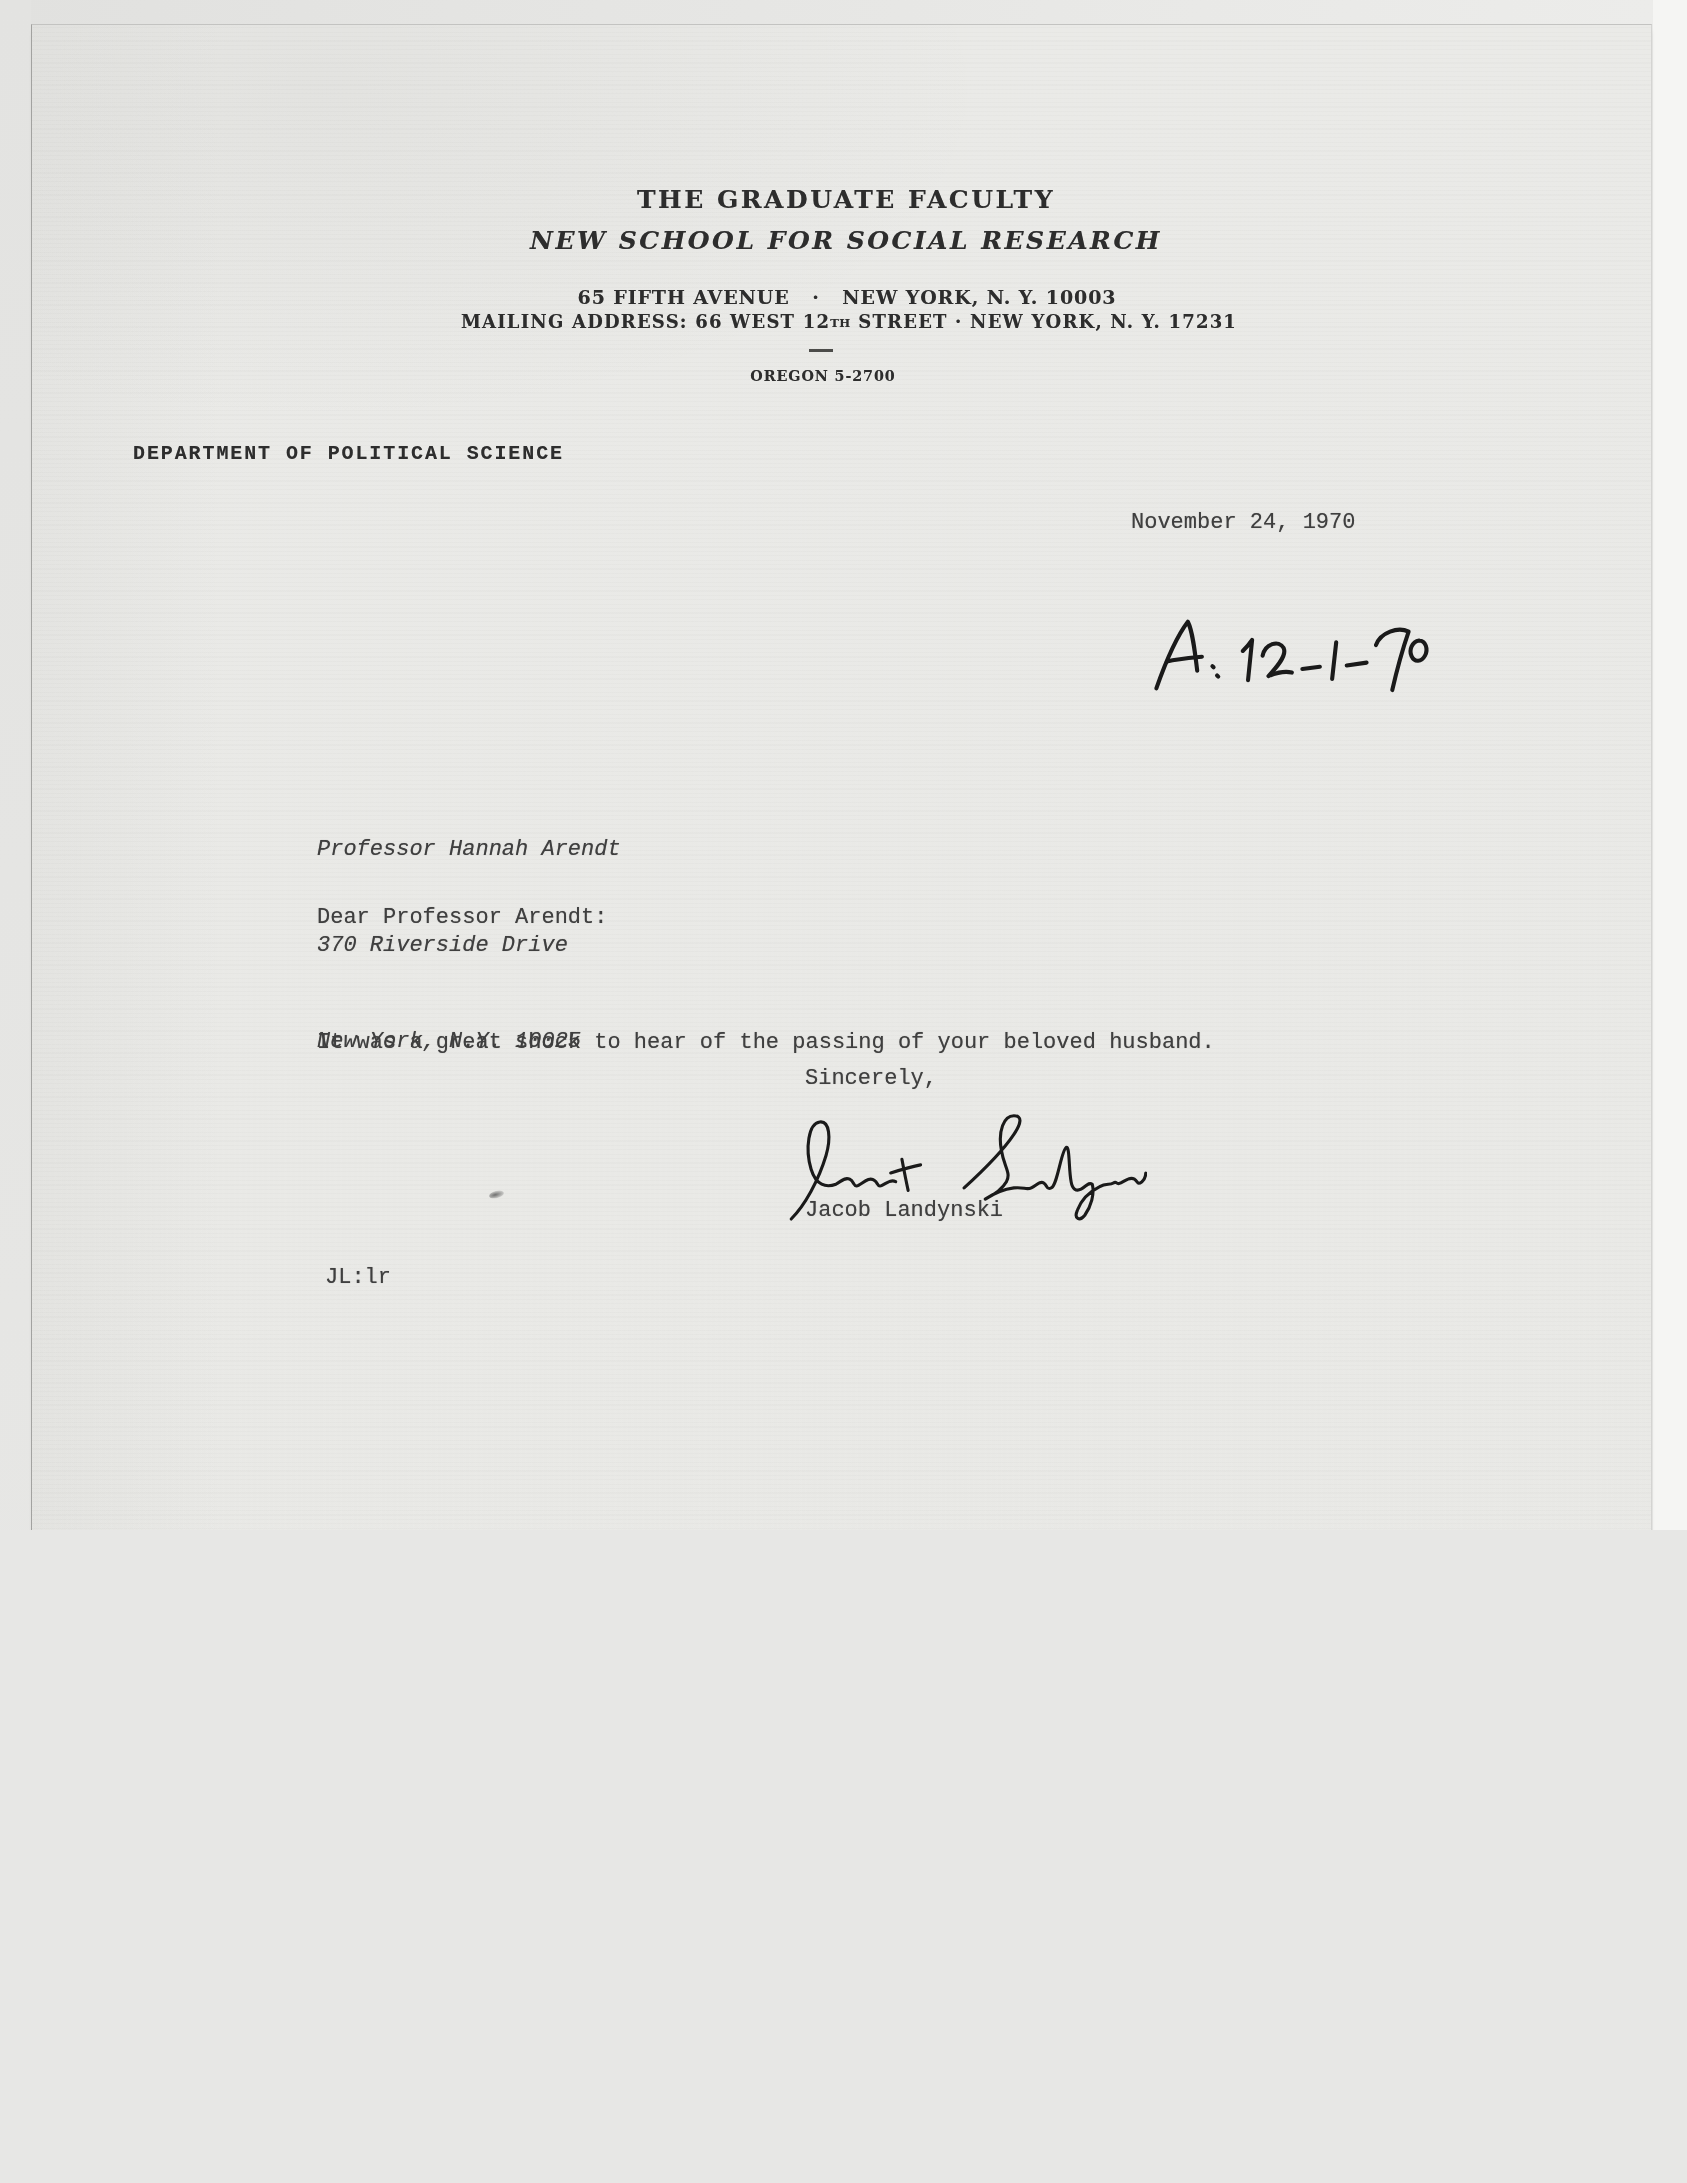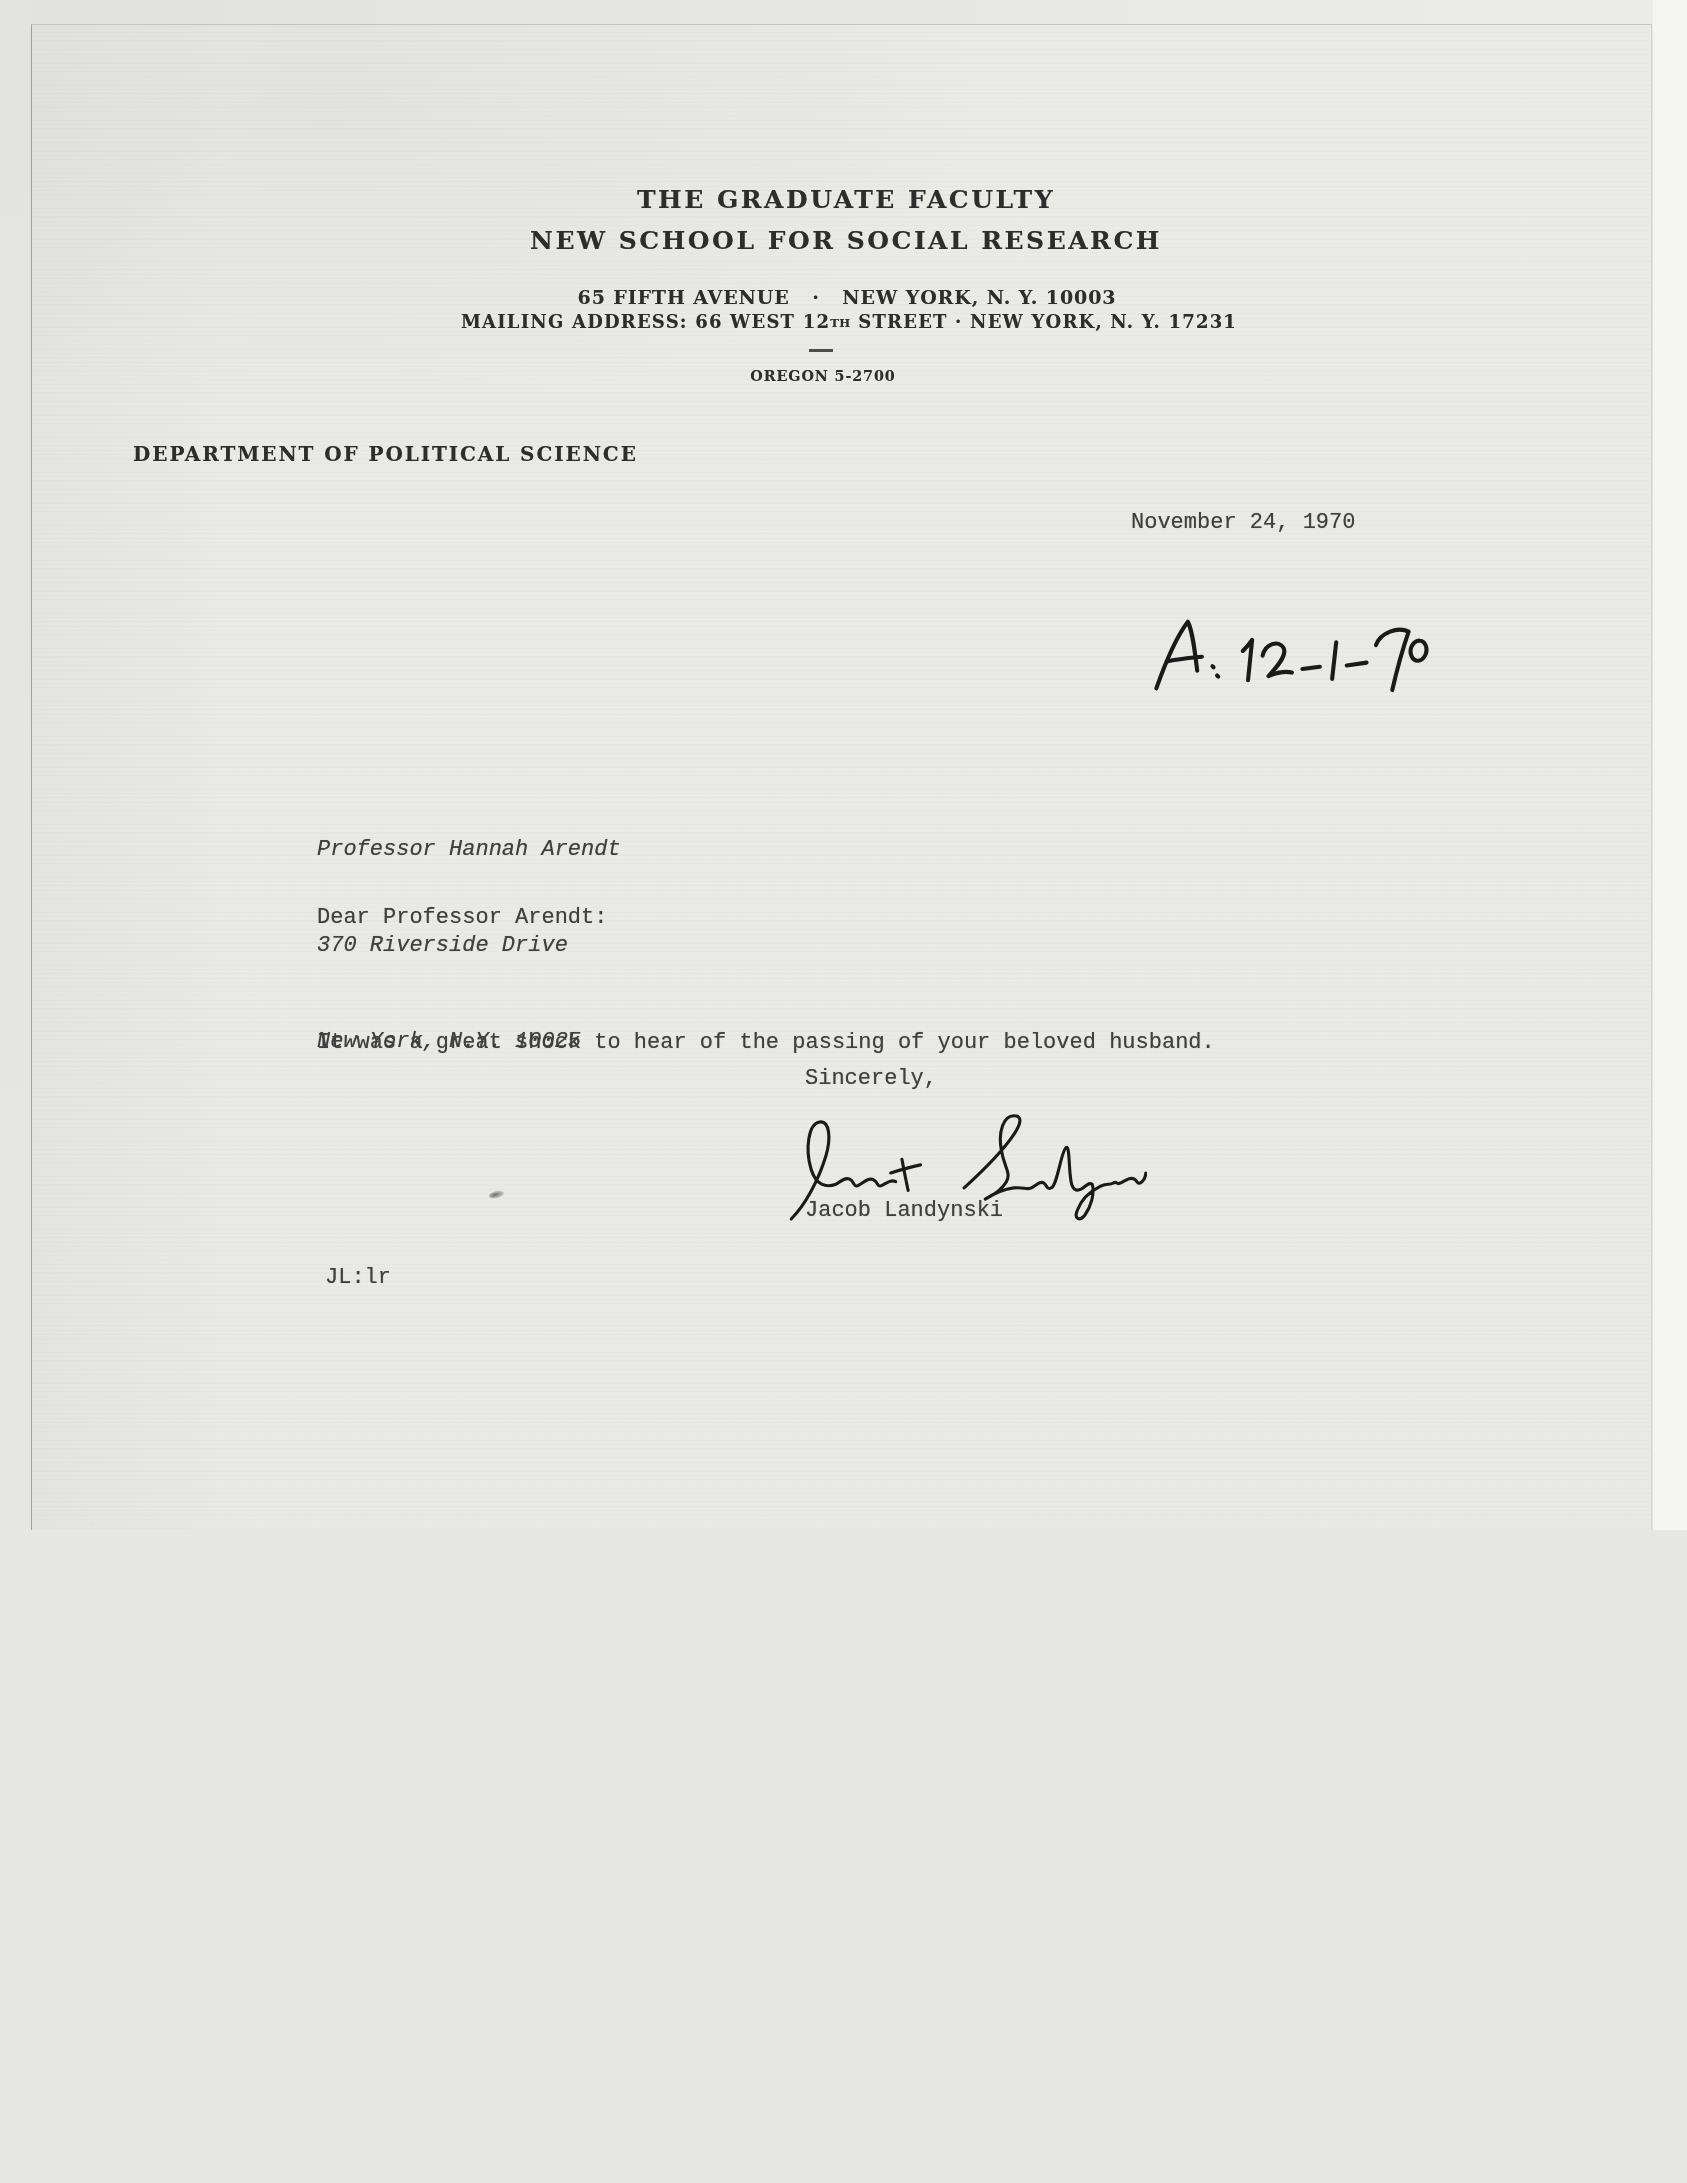--- a/index.html
+++ b/index.html
@@ -60,29 +60,29 @@
     position: absolute;
     font-family: "DejaVu Serif", "Liberation Serif", serif;
     font-weight: 700;
     color: #2d2d2d;
     text-shadow: 0 0 0.6px rgba(45,45,45,0.40);
     white-space: pre;
     line-height: 1;
   }
   .centered { transform: translateX(-50%); }
   .lh-1 { left: 846px; top: 187px;  font-size: 25px; letter-spacing: 2.5px; }
-  .lh-2 { left: 846px; top: 228px;  font-size: 25px; letter-spacing: 2.5px; }
+  .lh-2 { left: 846px; top: 228px;  font-size: 25px; letter-spacing: 2.5px; font-style: italic; }
   .lh-3 { left: 847px; top: 272px;  font-size: 19px; letter-spacing: 0.9px; margin-top: 16px; }
   .lh-4 { left: 849px; top: 313px;  font-size: 18px; letter-spacing: 1.2px; }
   .lh-divider {
     position: absolute; left: 809px; top: 349px; width: 23.6px; height: 2.5px;
     background: #4c4c4a;
   }
   .lh-phone { left: 823px; top: 369px; font-size: 14.3px; letter-spacing: 0.9px; }
-  .lh-dept  { left: 133px;  top: 444px; font-size: 20px; letter-spacing: 1.9px; }
+  .lh-dept  { left: 133px;  top: 444px; font-size: 20px; letter-spacing: 1.9px; font-family: Liberation Mono, monospace; }
   .th-small { font-size: 0.64em; letter-spacing: 0.6px; vertical-align: 1.2px; }
 
   
   .tw {
     position: absolute;
     font-family: "Liberation Mono", "DejaVu Sans Mono", monospace;
     font-size: 22px;
     line-height: 32px;
     color: #3f3f3f;
     text-shadow: 0 0 0.7px rgba(60,60,60,0.55);

